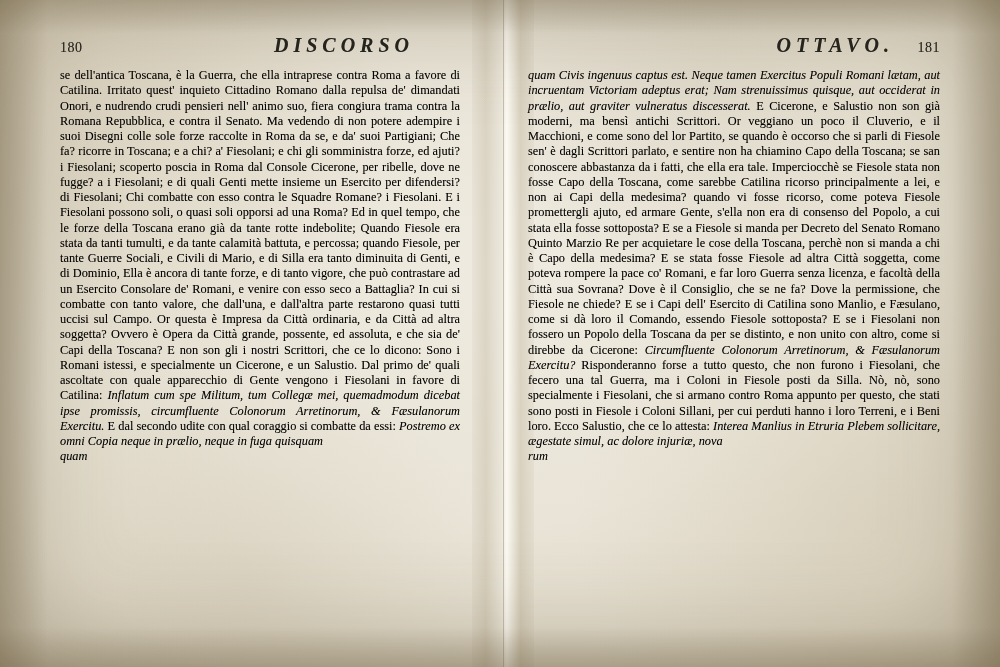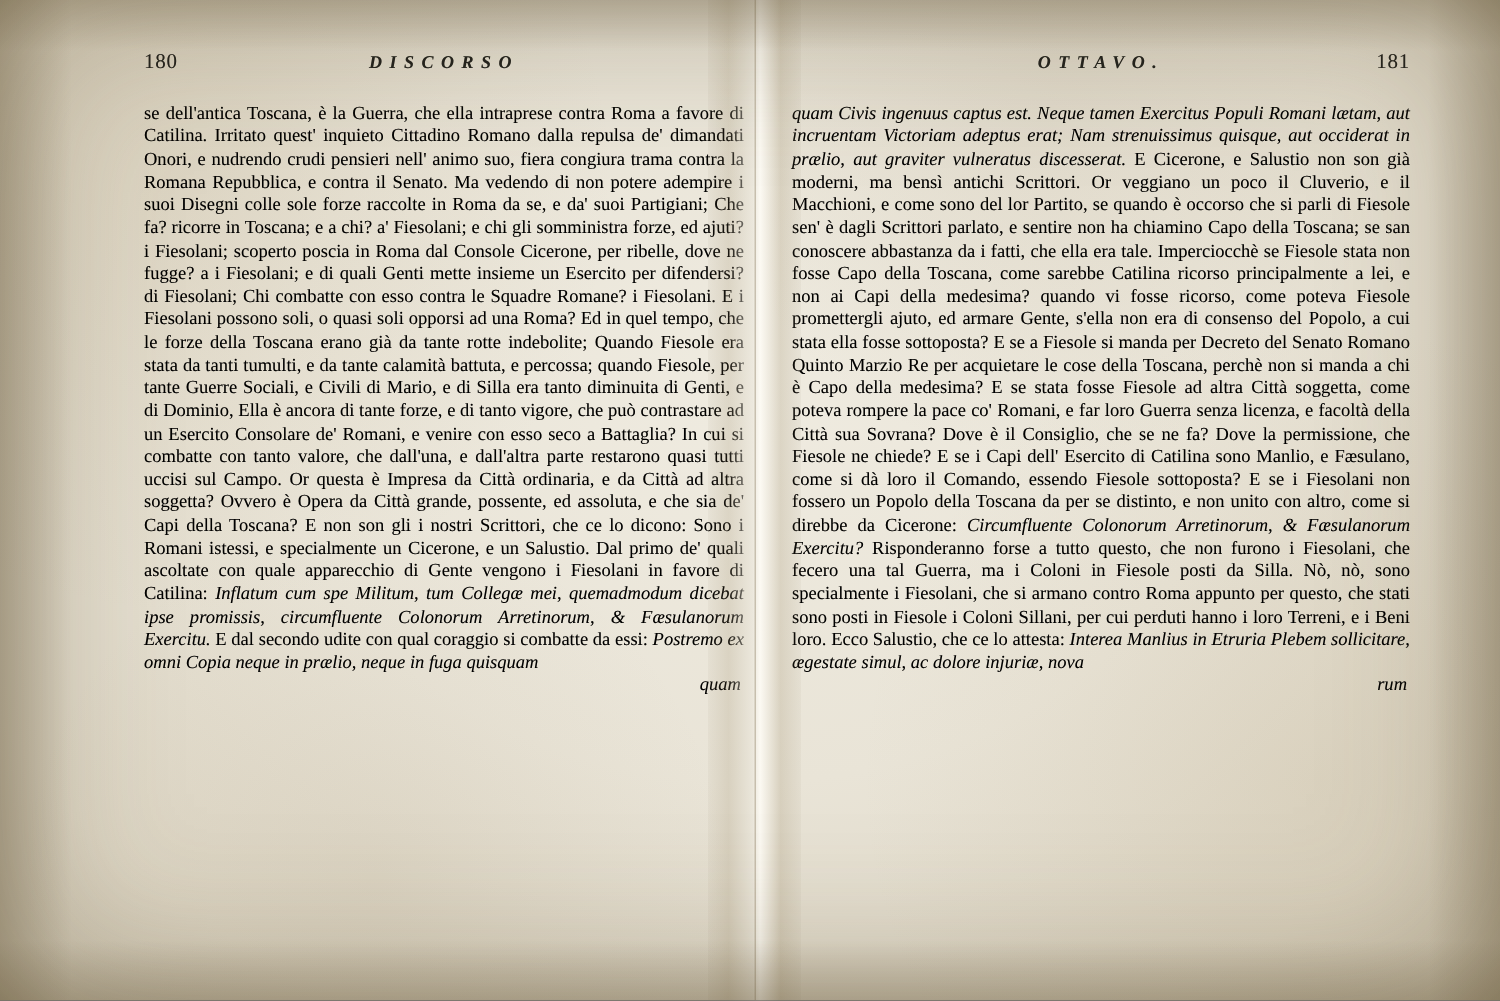--- a/index.html
+++ b/index.html
@@ -65,40 +65,40 @@
     width: 1px;
     background: rgba(120,104,72,0.35);
     pointer-events: none;
   }
 
   .leaf {
     position: absolute;
     top: 0;
     bottom: 0;
   }
-  .leaf-left  { left: 60px;  width: 400px; margin-left: 36px; }
+  .leaf-left  { left: 60px;  width: 400px; }
   .leaf-right { left: 528px; width: 412px; }
 
   .running-head {
     position: relative;
     height: 34px;
     margin-top: 34px;
     display: flex;
     align-items: baseline;
     color: #20201c;
   }
   .folio {
     font-size: 14px;
     letter-spacing: 0.5px;
     font-family: "Liberation Serif", serif;
   }
   .head-title {
     flex: 1;
-    text-align: center;
-    font-size: 12px;
+    text-align: right;
+    font-size: 20px;
     letter-spacing: 5px;
     font-weight: 700;
     font-style: italic;
     font-family: "Liberation Serif", serif;
   }
   .folio-left  { text-align: left; width: 46px; }
   .folio-right { text-align: right; width: 46px; font-family: Liberation Serif, serif; }
 
   .body-text {
     font-size: 12.35px;
@@ -109,21 +109,20 @@
     hyphens: manual;
     font-family: "Liberation Serif", serif;
   }
   .body-text p {
     margin: 0;
   }
   .ital {
     font-style: italic;
   }
   .catchword {
-    text-align: right;
     font-style: italic;
     font-size: 12.35px;
     line-height: 15.25px;
     padding-right: 2px;
   }
   
   .body-text, .running-head {
     text-shadow: 0 0 0.4px rgba(40,35,25,0.35);
   }
   .edge-shadow-left {

